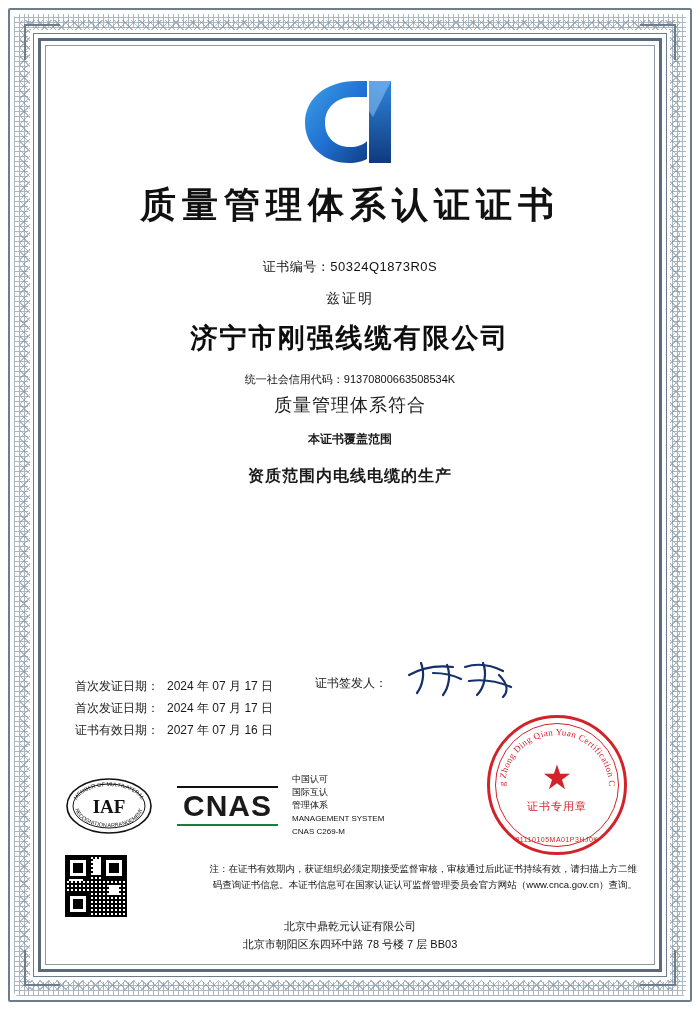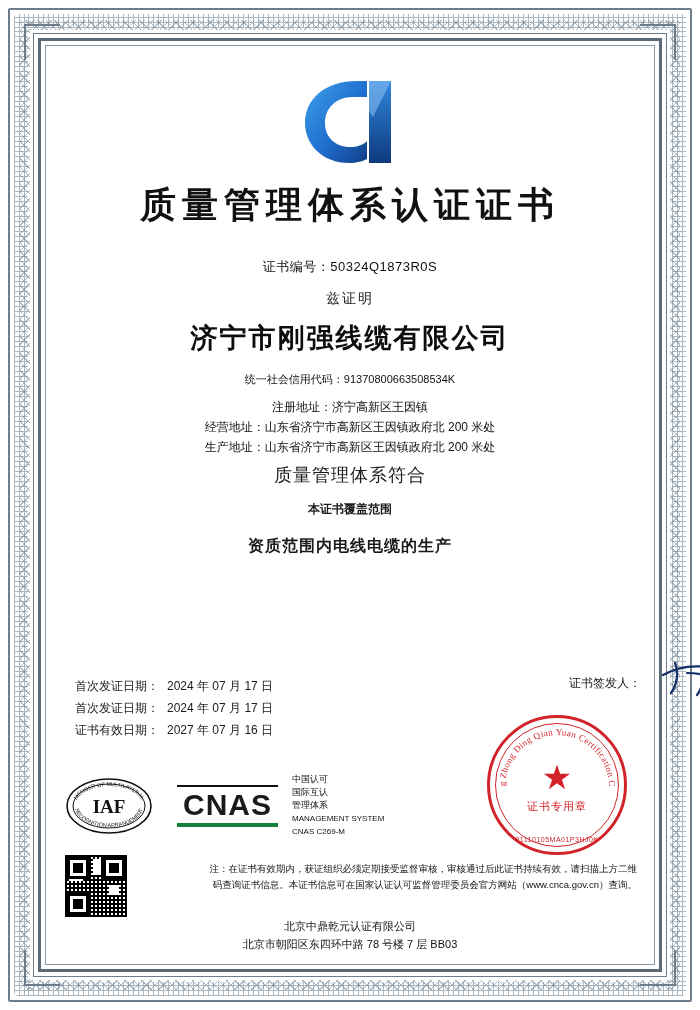--- a/index.html
+++ b/index.html
@@ -162,21 +162,21 @@
     font-weight: bold;
     letter-spacing: 1px;
   }
 
   
   .dates-row {
     position: absolute;
     left: 0; right: 4px;
     top: 620px;
     display: flex;
-    justify-content: space-between;
+    justify-content: flex-start;
     align-items: flex-start;
   }
   .dates {
     text-align: left;
     margin-left: 20px;
     font-size: 12px;
     line-height: 22px;
   }
   .dates .lbl { letter-spacing: 0; }
   .dates .val { margin-left: 8px; }
@@ -258,21 +258,21 @@
   }
   .cnas-mark {
     margin-left: 24px;
     text-align: center;
   }
   .cnas-text {
     font-size: 30px;
     font-weight: bold;
     letter-spacing: 1px;
     border-top: 2px solid #111;
-    border-bottom: 4px solid #15803d;
+    border-bottom: 2px solid #15803d;
     padding: 1px 6px;
     line-height: 34px;
   }
   .cnas-side {
     margin-left: 14px;
     text-align: left;
     font-size: 9px;
     line-height: 13px;
     color: #111;
   }
@@ -381,31 +381,20 @@
     </div>
 
     <div class="hereby">兹证明</div>
 
     <div class="company">济宁市刚强线缆有限公司</div>
 
     <div class="credit-code">
       <span>统一社会信用代码：</span><span>91370800663508534K</span>
     </div>
 
-    <div class="addr-block">
-      <div class="nowrap">
-        <span>注册地址：</span><span>济宁高新区王因镇</span>
-      </div>
-      <div class="nowrap">
-        <span>经营地址：</span><span>山东省济宁市高新区王因镇政府北 200 米处</span>
-      </div>
-      <div class="nowrap">
-        <span>生产地址：</span><span>山东省济宁市高新区王因镇政府北 200 米处</span>
-      </div>
-    </div>
 
     <div class="conform">质量管理体系符合</div>
 
 
     <div class="scope-label">本证书覆盖范围</div>
 
     <div class="scope-value">资质范围内电线电缆的生产</div>
 
     <div class="dates-row">
       <div class="dates">

